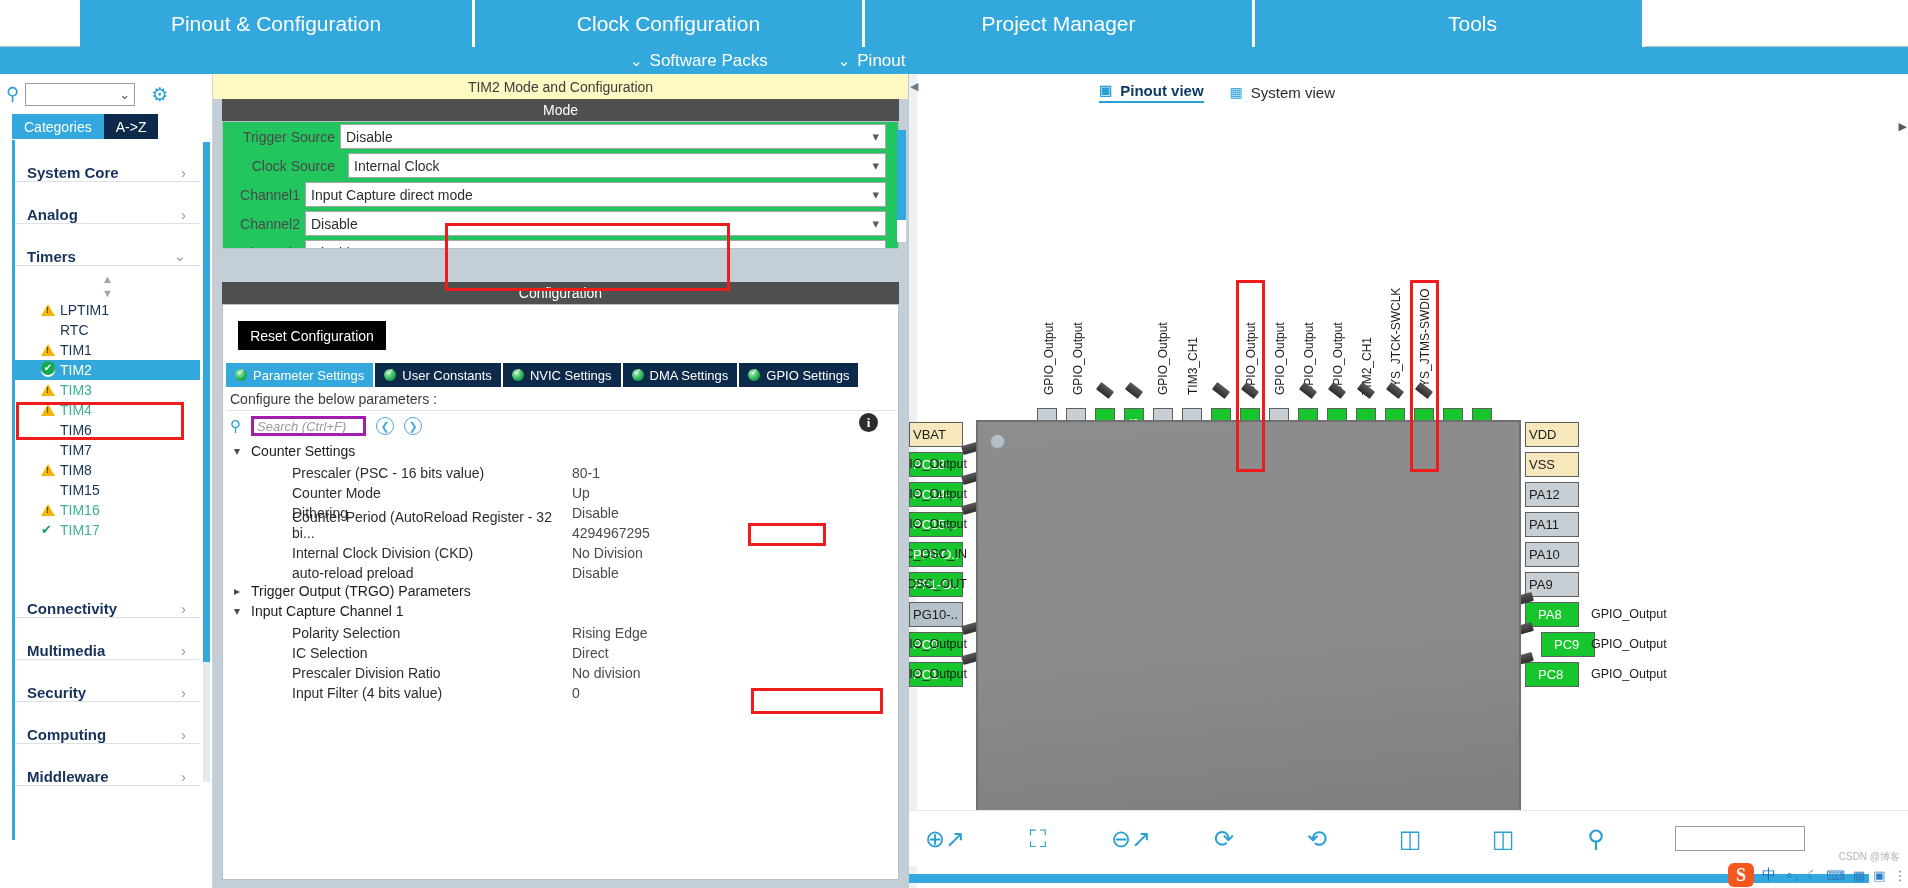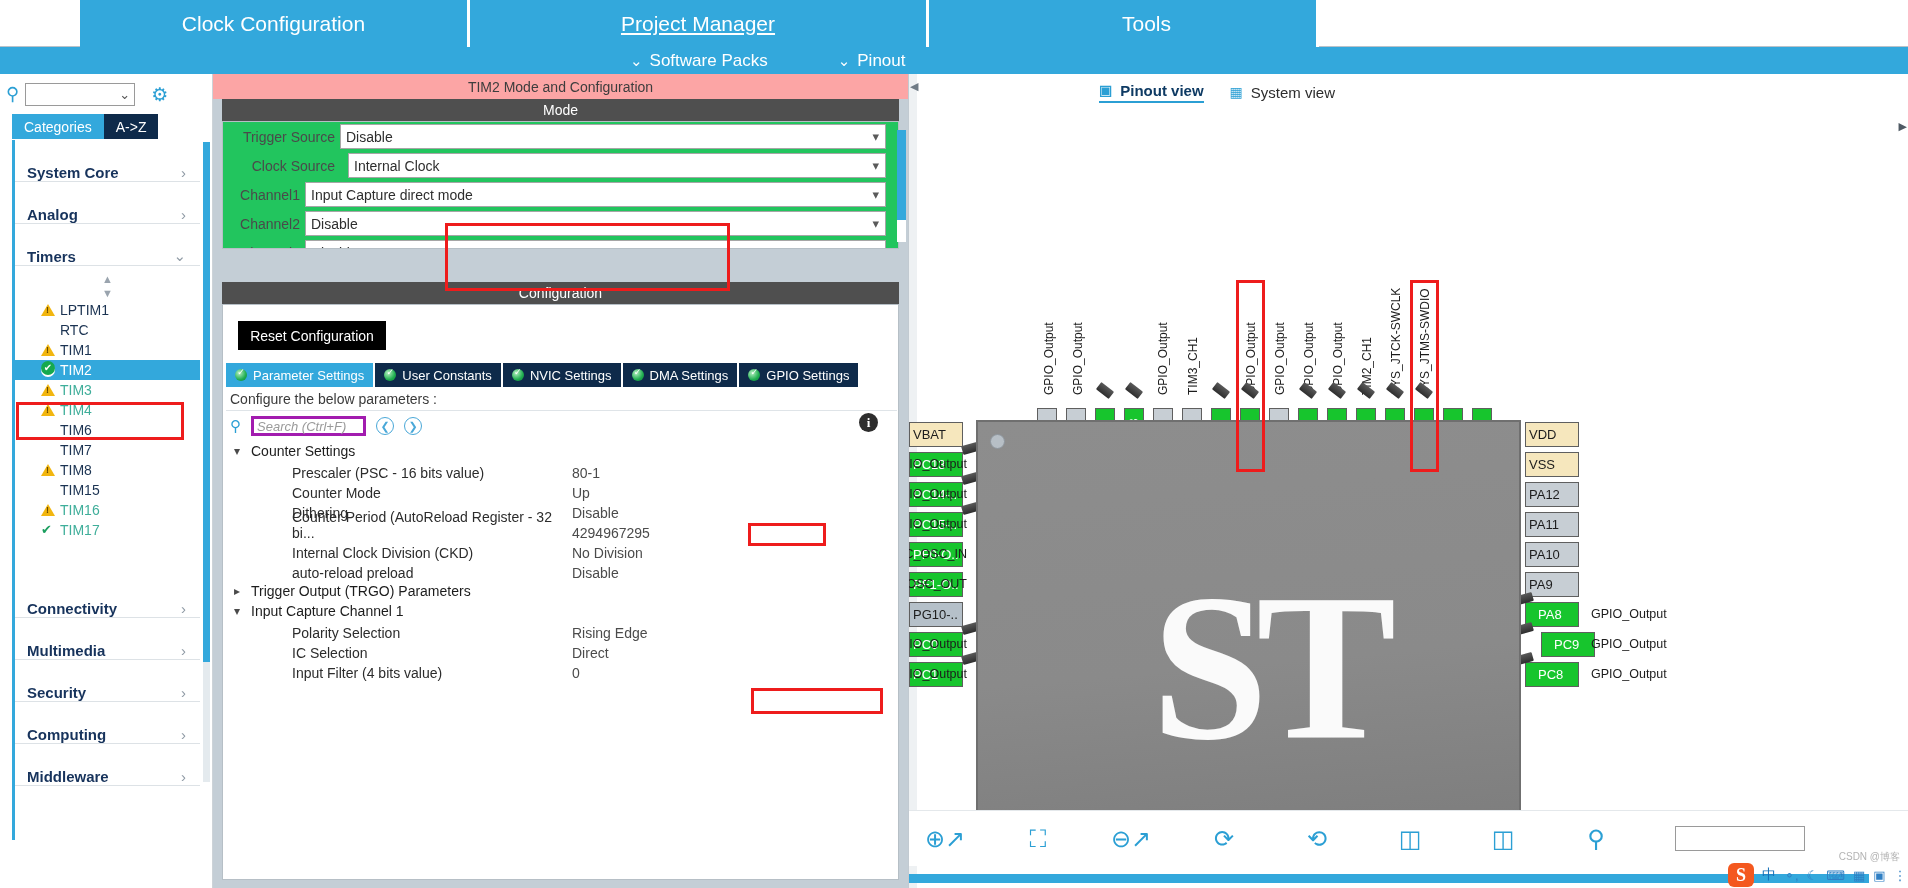--- a/index.html
+++ b/index.html
@@ -19,21 +19,21 @@
     background:#ffffff; display:flex;
   }
   #main-tabs .pre { width:80px; background:#ffffff; border-bottom:1px solid #b9c2c9;}
   .mtab {
     flex:0 0 auto; height:47px; background:#33a8dc; color:#ffffff;
     display:flex; align-items:center; justify-content:center;
     font-size:21px; border-right:3px solid #ffffff;
   }
   .mtab.t1 { width:395px; }
   .mtab.t2 { width:390px; }
-  .mtab.t3 { width:459px;text-decoration:underline; }
+  .mtab.t3 { width:390px; }
   .mtab.t4 { width:390px;padding-left:48px; }
   #main-tabs .post { flex:1; background:#ffffff; border-bottom:1px solid #b9c2c9; }
 
   
   #sub-bar {
     position:absolute; left:0; top:47px; width:1908px; height:27px;
     background:#33a8dc; color:#ffffff; font-size:17px;
     display:flex; align-items:center;
   }
   #sub-bar .sb-item { display:flex; align-items:center; gap:7px; }
@@ -115,21 +115,21 @@
     position:absolute; left:16px; top:328px; width:168px; height:38px;
     border:3px solid #ee1c1c; pointer-events:none;
   }
 
   
   #mid-panel {
     position:absolute; left:213px; top:0; width:695px; height:814px;
     background:#c4ced6;
   }
   #mid-title {
-    height:25px; background:#fca5a5; color:#3d3d3d; font-size:14px;
+    height:25px; background:#fef9c3; color:#3d3d3d; font-size:14px;
     display:flex; align-items:center; justify-content:center;
   }
   .section-hdr {
     height:22px; background:#4f4f4f; color:#ffffff; font-size:14px;
     display:flex; align-items:center; justify-content:center;
   }
   #mode-box {
     position:absolute; left:9px; top:47px; width:677px; height:128px;
     background:#22c55e; border:1px solid #b6bfc6; overflow:hidden;
   }
@@ -334,20 +334,21 @@
   .ime-ic { color:#2f7fc4; font-size:13px; }
   #watermark {
     position:absolute; right:8px; bottom:24px; font-size:10px; color:#b3b3b3;
   }
 </style>
 </head>
 <body>
 
 <div id="main-tabs">
   <div class="pre"></div>
+  <div class="mtab t1">Pinout &amp; Configuration</div>
   <div class="mtab t2">Clock Configuration</div>
   <div class="mtab t3">Project Manager</div>
   <div class="mtab t4">Tools</div>
   <div class="post"></div>
 </div>
 
 <div id="sub-bar">
   <div class="sp1"></div>
   <div class="sb-item">
     <span class="caret-dn">⌄</span>
@@ -597,20 +598,24 @@
           <span class="tw">▾</span>
           <span>Input Capture Channel 1</span>
         </div>
         <div class="prow">
           <span class="pname">Polarity Selection</span>
           <span class="pval">Rising Edge</span>
         </div>
         <div class="prow">
           <span class="pname">IC Selection</span>
           <span class="pval">Direct</span>
+        </div>
+        <div class="prow">
+          <span class="pname">Prescaler Division Ratio</span>
+          <span class="pval">No division</span>
         </div>
         <div class="prow">
           <span class="pname">Input Filter (4 bits value)</span>
           <span class="pval">0</span>
         </div>
       </div>
     </div>
     <div id="psc-hl"></div>
     <div id="pol-hl"></div>
   </div>
@@ -716,21 +721,20 @@
       <div class="rfunc" style="left:682px;top:497px;">GPIO_Output</div>
       <div class="rfunc" style="left:682px;top:527px;">GPIO_Output</div>
       <div class="rfunc" style="left:682px;top:557px;">GPIO_Output</div>
 
       <div class="pin-stem side" style="left:608px;top:484px;"></div>
       <div class="pin-stem side" style="left:608px;top:514px;"></div>
       <div class="pin-stem side" style="left:608px;top:544px;"></div>
 
       <div id="chip-body">
         <div id="chip-dot"></div>
-        <div id="st-logo">ST</div>
       </div>
     </div>
 
     <div id="chip-toolbar">
       <div class="tb-ic">⊕↗</div>
       <div class="tb-ic">⛶</div>
       <div class="tb-ic">⊖↗</div>
       <div class="tb-ic">⟳</div>
       <div class="tb-ic">⟲</div>
       <div class="tb-ic">◫</div>

